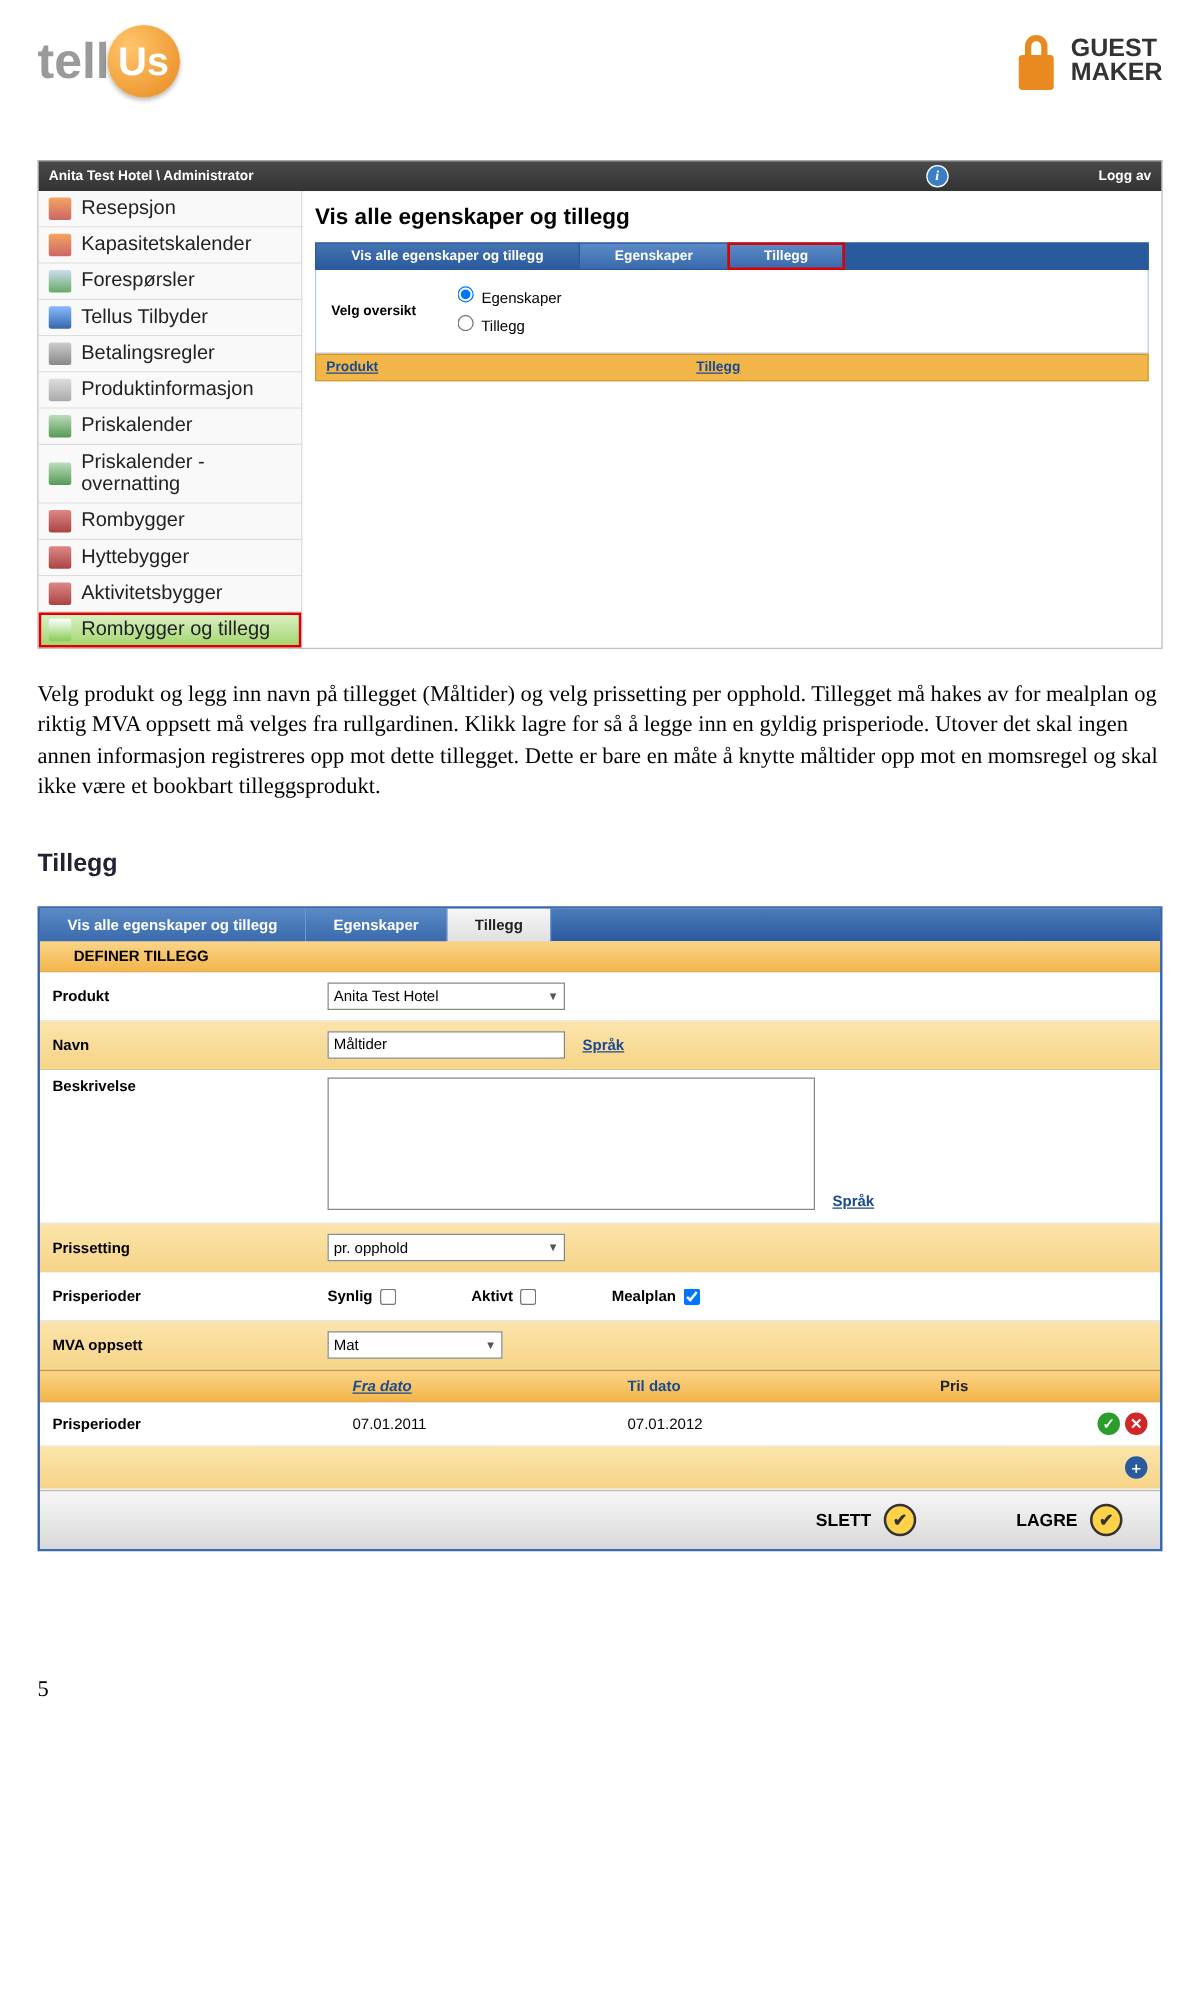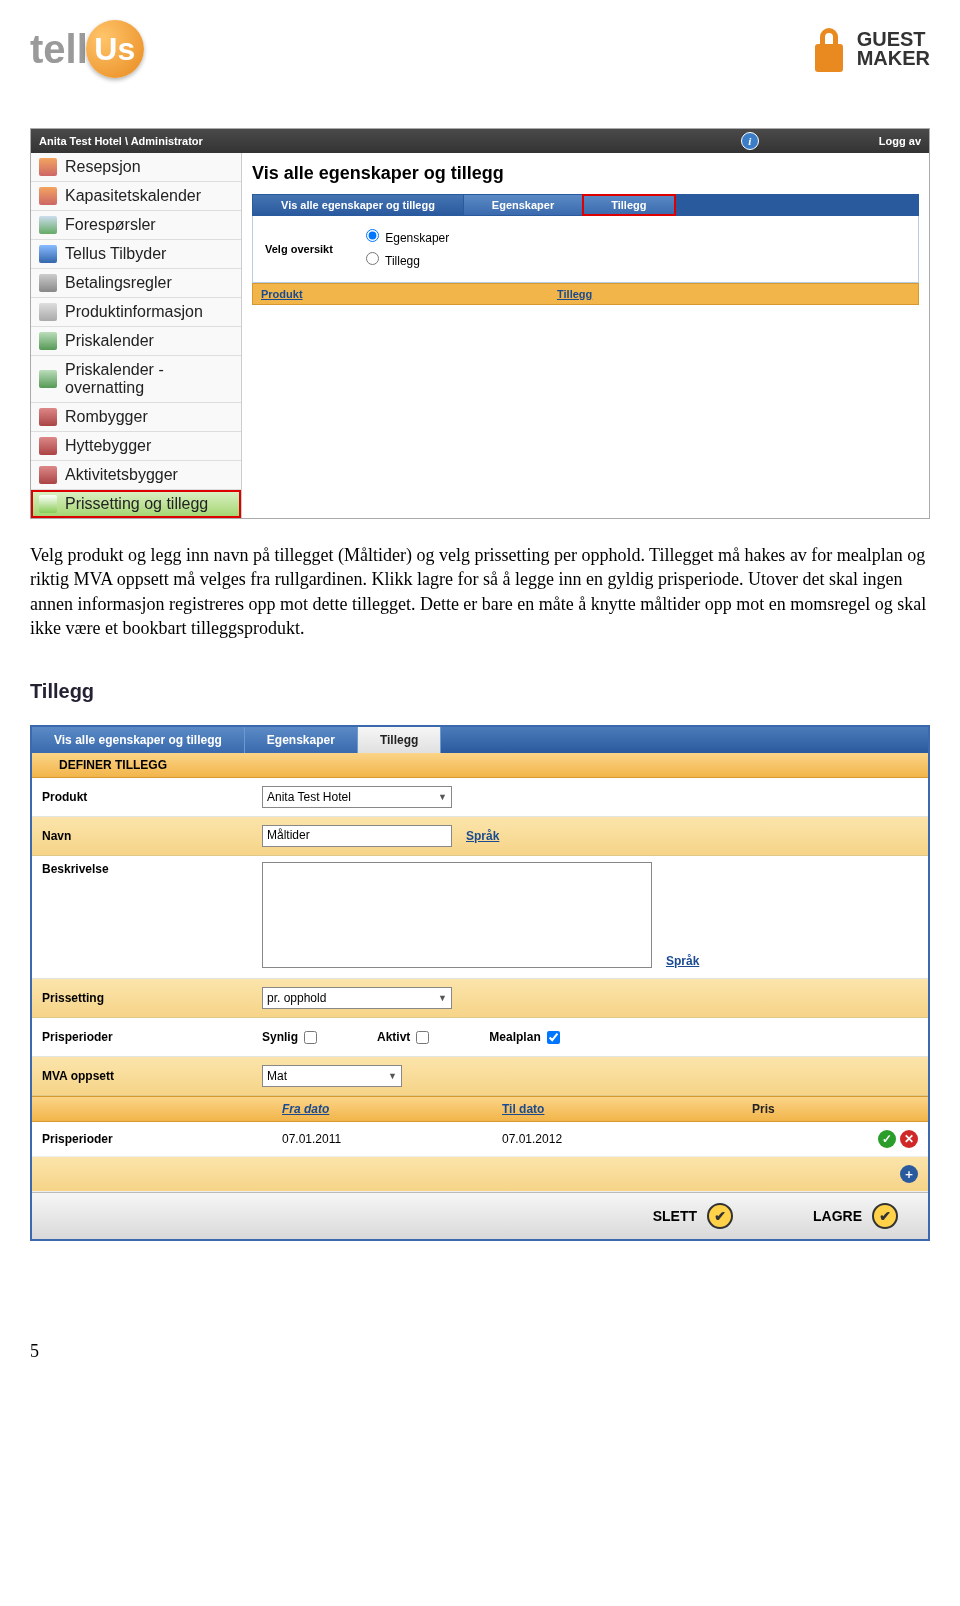--- a/index.html
+++ b/index.html
@@ -278,21 +278,21 @@
     border-top: 1px solid #d6992f;
     border-bottom: 1px solid #d6992f;
   }
   .price-header > div {
     padding: 5px 10px;
     font-size: 12px;
     font-weight: bold;
   }
   .ph-label { width:220px; color:#222; }
   .ph-from { width: 200px; color:#1a4a8f; text-decoration: underline; font-style: italic; }
-  .ph-to { width: 230px; color:#1a4a8f; text-decoration: underline; }
+  .ph-to { width: 230px; color:#1a4a8f; }
   .ph-pris { flex:1; color:#222; }
   .price-row {
     display: flex;
     background: #fff;
     border-bottom: 1px solid #eee;
     align-items: center;
     padding: 4px 0;
   }
   .price-row > div { padding: 4px 10px; font-size: 12px; }
   .pr-label { width:220px; font-weight: bold; }
@@ -411,21 +411,21 @@
         <div class="sidebar-item">
             <span class="si-icon" style="background:linear-gradient(#d88,#a44)"></span>
             <span>Hyttebygger</span>
           </div>
         <div class="sidebar-item">
             <span class="si-icon" style="background:linear-gradient(#d88,#a44)"></span>
             <span>Aktivitetsbygger</span>
           </div>
         <div class="sidebar-item selected">
             <span class="si-icon" style="background:linear-gradient(#fff,#8c5)"></span>
-            <span>Prissetting og tillegg</span>
+            <span>Rombygger og tillegg</span>
           </div>
       </div>
       <div class="content">
         <div class="content-title">Vis alle egenskaper og tillegg</div>
         <div class="tabs">
           <div class="tab first">Vis alle egenskaper og tillegg</div>
           <div class="tab">Egenskaper</div>
           <div class="tab highlighted">Tillegg</div>
         </div>
         <div class="panel">

